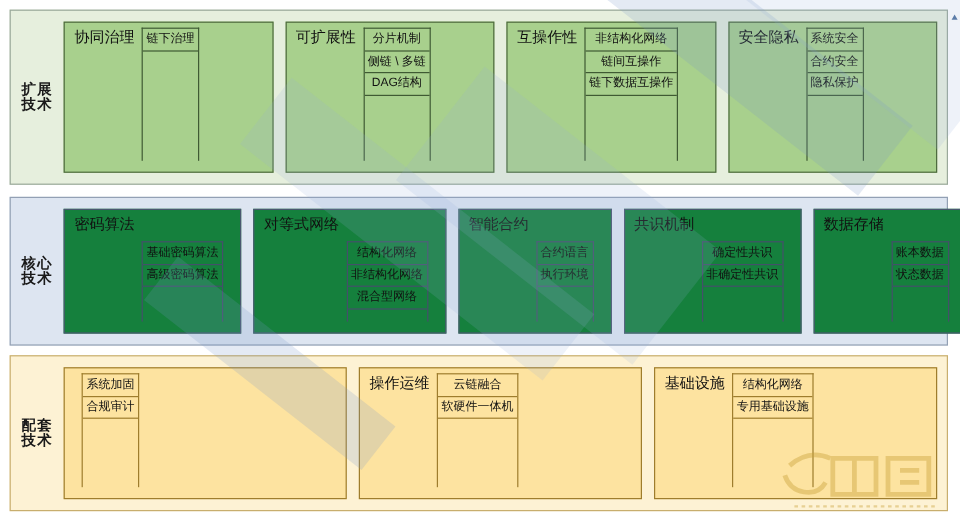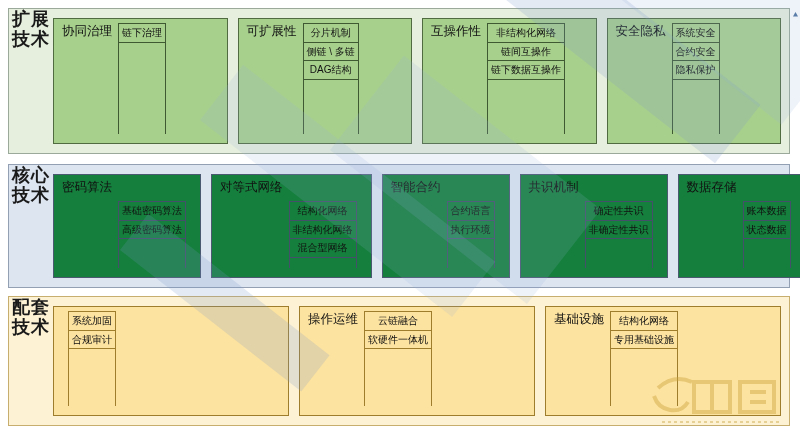--- a/index.html
+++ b/index.html
@@ -55,23 +55,23 @@
     align-items: stretch;
     z-index: 2;
   }
   .section.green  { background: #e6efdd; border-color: #9aa99a; }
   .section.blue   { background: #dde5f1; border-color: #93a0b4; }
   .section.yellow { background: #fdf2d4; border-color: #c8ae6e; }
 
   .sec-label {
     flex: 0 0 44px;
     display: flex;
-    align-items: flex-start;
+    align-items: center;
     justify-content: center;
-    font-size: 18px;
+    font-size: 12px;
     font-weight: bold;
     color: #1a1a1a;
     line-height: 1.12;
     letter-spacing: 1px;
     text-align: center;
     user-select: none;
   }
   .sec-label span { display: block; }
 
   .cols {

